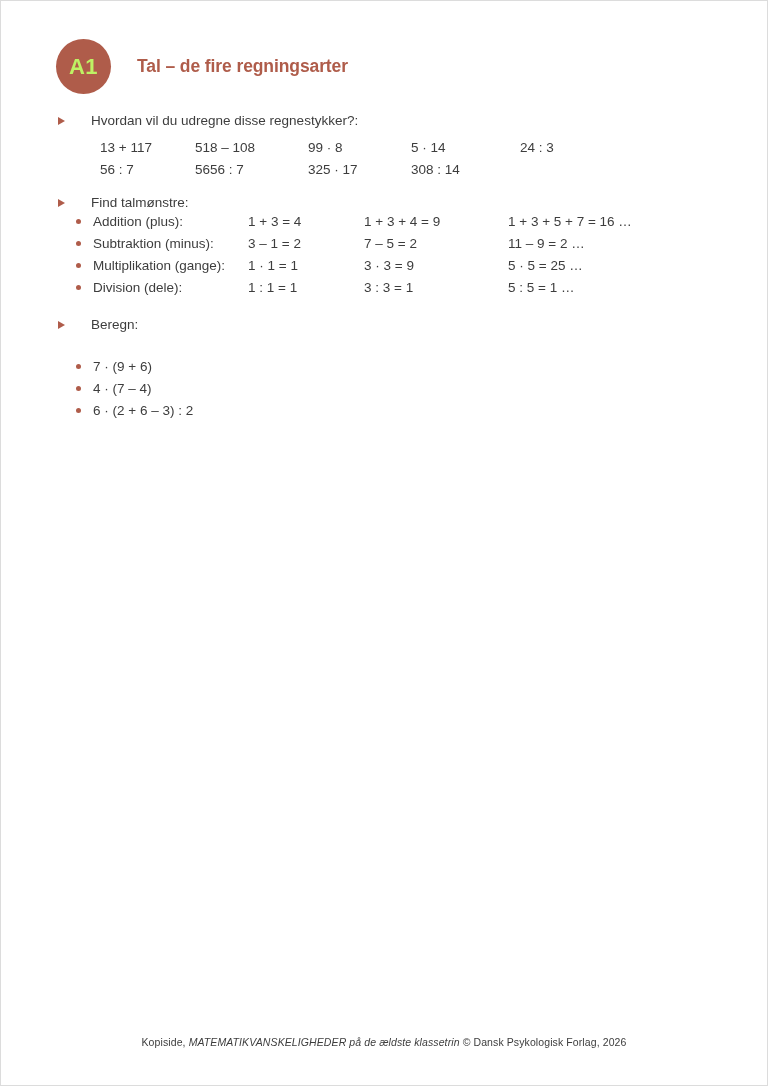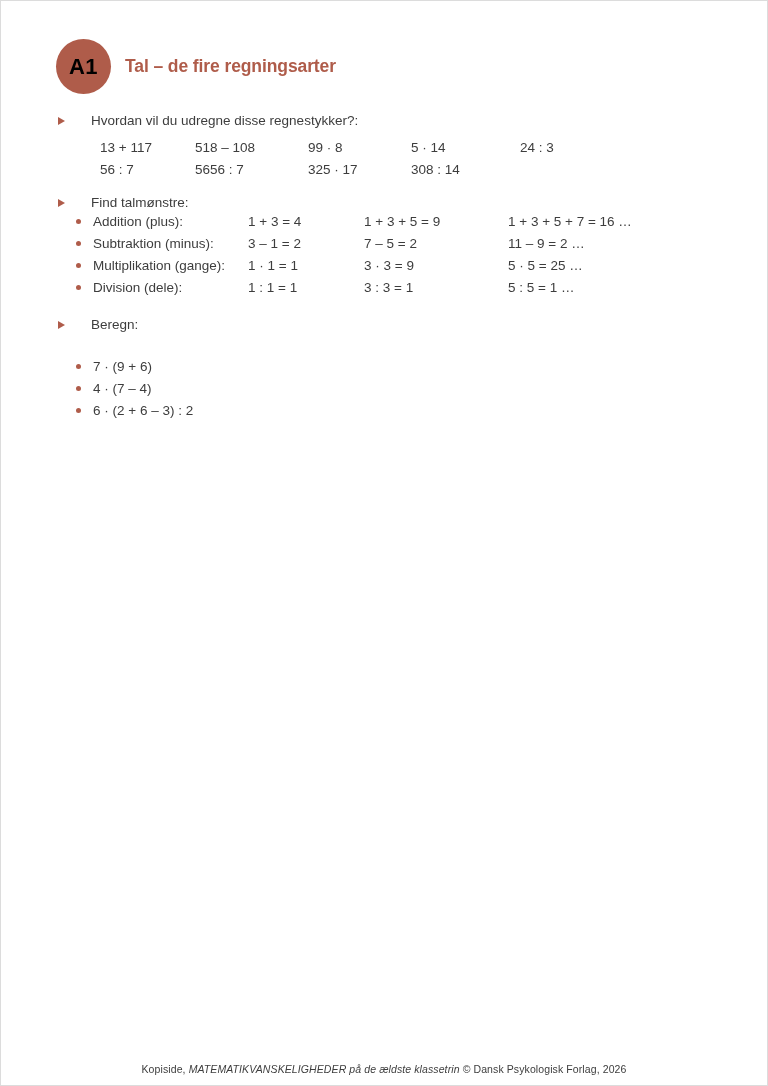--- a/index.html
+++ b/index.html
@@ -23,29 +23,29 @@
     border: 1px solid var(--page-border);
     background: #ffffff;
   }
   
   .badge {
     position: absolute;
     left: 55px; top: 38px;
     width: 55px; height: 55px;
     border-radius: 50%;
     background: var(--accent);
-    color: #000000;
+    color: #bef264;
     font-size: 22px;
     font-weight: bold;
     display: flex; align-items: center; justify-content: center;
     letter-spacing: 0.5px;
   }
   .title {
     position: absolute;
-    left: 124px; top: 55px;
+    left: 136px; top: 55px;
     font-size: 17.5px;
     font-weight: bold;
     color: var(--accent);
     letter-spacing: -0.1px;
   }
   
   .sec { position: absolute; left: 55px; right: 35px; font-size: 13.5px; }
   .sec1 { top: 112px; }
   .sec2 { top: 194px; }
   .sec3 { top: 316px; }
@@ -89,21 +89,21 @@
   .pat-row .bullet-cell { display: flex; align-items: center; padding-left: 20px; }
   .pat-row .txt { white-space: nowrap; }
   
   .cmp-items { margin-top: 23px; }
   .cmp-item { display: flex; align-items: center; height: 22px; }
   .cmp-item .dot { margin-left: 20px; margin-right: 12px; }
   .cmp-item .txt { white-space: nowrap; }
   
   .footer {
     position: absolute;
-    left: 0; right: 0; top: 1062px;
+    left: 0; right: 0; top: 1035px;
     text-align: center;
     font-size: 10.5px;
     color: var(--text);
     letter-spacing: 0.1px;
   }
   .footer em { font-style: italic; }
 </style>
 </head>
 <body>
 
@@ -135,21 +135,21 @@
       <span class="arrow"></span>
       <span>Find talmønstre:</span>
     </div>
     <div class="pat-rows">
       <div class="pat-row">
         <span class="bullet-cell">
             <span class="dot"></span>
           </span>
         <span class="txt">Addition (plus):</span>
         <span class="txt">1 + 3 = 4</span>
-        <span class="txt">1 + 3 + 5 = 9</span>
+        <span class="txt">1 + 3 + 4 = 9</span>
         <span class="txt">1 + 3 + 5 + 7 = 16 …</span>
       </div>
       <div class="pat-row">
         <span class="bullet-cell">
             <span class="dot"></span>
           </span>
         <span class="txt">Subtraktion (minus):</span>
         <span class="txt">3 – 1 = 2</span>
         <span class="txt">7 – 5 = 2</span>
         <span class="txt">11 – 9 = 2 …</span>

